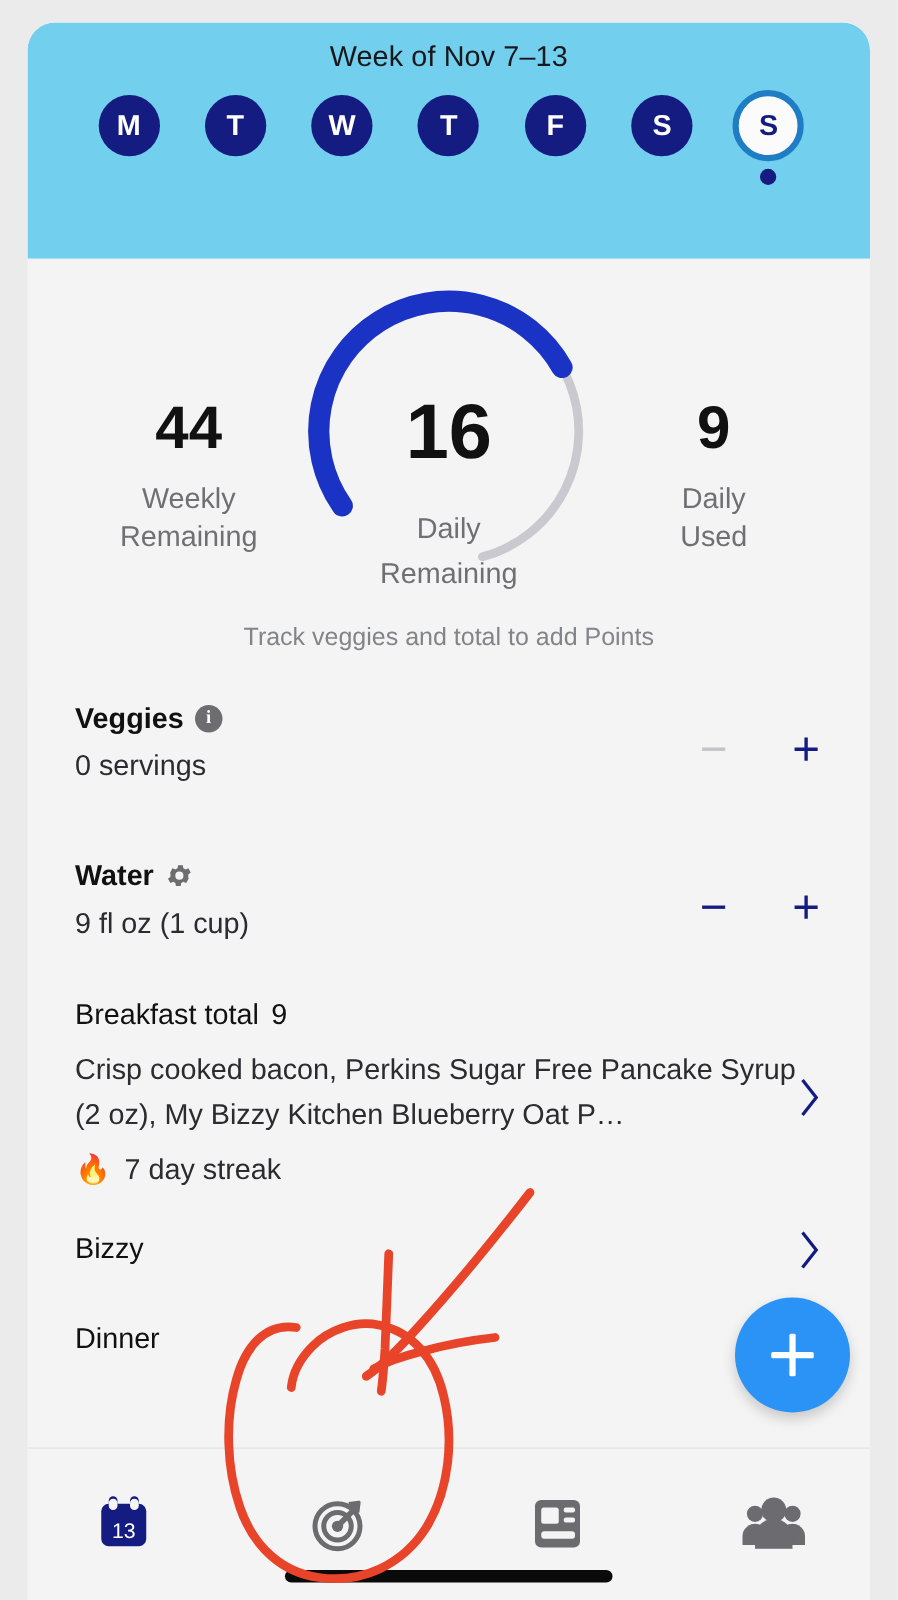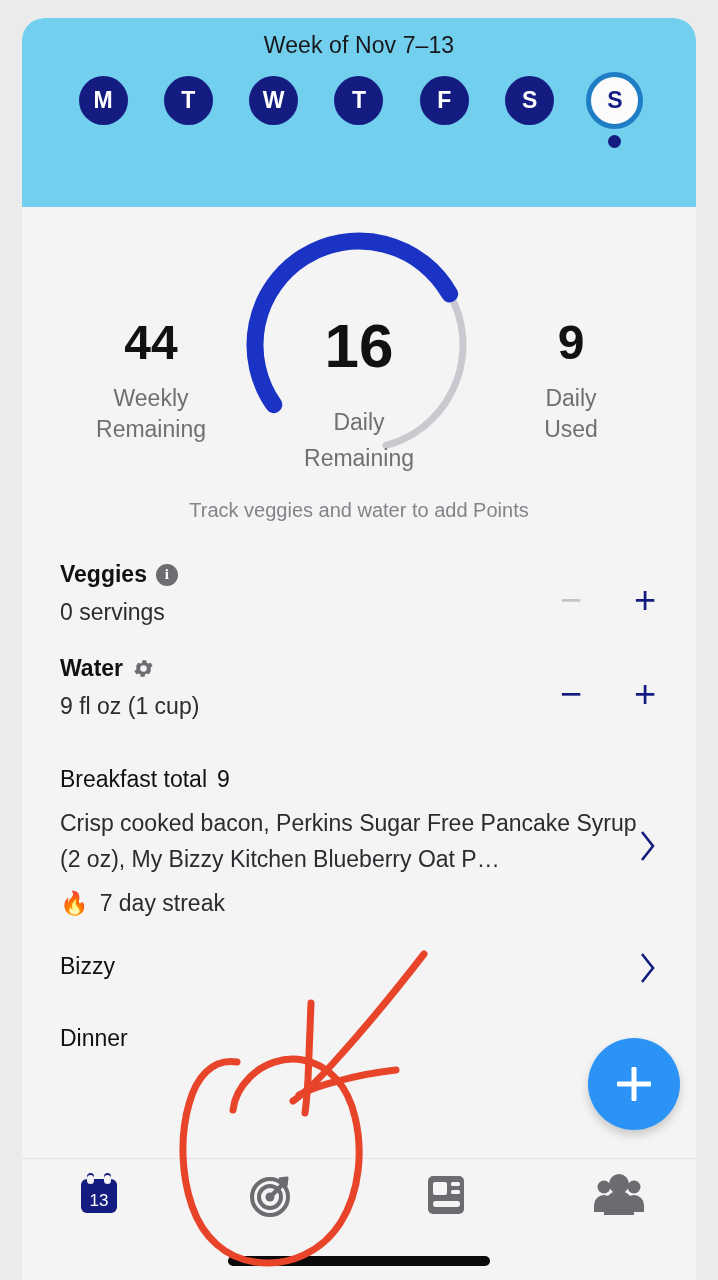--- a/index.html
+++ b/index.html
@@ -246,21 +246,21 @@
   
   #bottom-nav {
     position: absolute;
     left: 0; bottom: 0;
     width: 674px;
     height: 122px;
     background: #f4f4f4;
     border-top: 1px solid #e2e2e2;
     display: flex;
     align-items: flex-start;
-    padding-top: 10px;
+    padding-top: 34px;
     gap: 20px;
   }
   .nav-item {
     flex: 1;
     display: flex;
     justify-content: center;
   }
   #home-bar {
     position: absolute;
     left: 50%;
@@ -339,38 +339,38 @@
     </div>
 
     <div class="side-stat" id="stat-used">
       <div class="num">9</div>
       <div class="cap">
         <div>Daily</div>
         <div>Used</div>
       </div>
     </div>
 
-    <div id="hint">Track veggies and water to add Points</div>
+    <div id="hint">Track veggies and total to add Points</div>
   </div>
 
   <div id="list">
 
     <div class="row" style="margin-top:14px;">
       <div class="row-title">
         <span>Veggies</span>
         <span class="info-icon">i</span>
       </div>
       <div class="row-sub">0 servings</div>
       <div class="stepper" style="top:22px;">
         <div class="step-btn disabled">−</div>
         <div class="step-btn">+</div>
       </div>
     </div>
 
-    <div class="row" style="margin-top:29px;">
+    <div class="row" style="margin-top:61px;">
       <div class="row-title">
         <span>Water</span>
         <span style="display:inline-flex;align-items:center;">
           <svg width="23" height="23" viewBox="0 0 24 24" fill="#6c6c71">
             <path d="M19.4 13a7.6 7.6 0 0 0 0-2l2.1-1.6-2-3.5-2.5 1a7.6 7.6 0 0 0-1.7-1l-.4-2.6h-4l-.4 2.6c-.6.2-1.2.6-1.7 1l-2.5-1-2 3.5L4.6 11a7.6 7.6 0 0 0 0 2l-2.1 1.6 2 3.5 2.5-1c.5.4 1.1.8 1.7 1l.4 2.6h4l.4-2.6c.6-.2 1.2-.6 1.7-1l2.5 1 2-3.5L19.4 13zM12 15.4A3.4 3.4 0 1 1 12 8.6a3.4 3.4 0 0 1 0 6.8z"></path>
           </svg>
         </span>
       </div>
       <div class="row-sub">9 fl oz (1 cup)</div>
       <div class="stepper" style="top:22px;">

